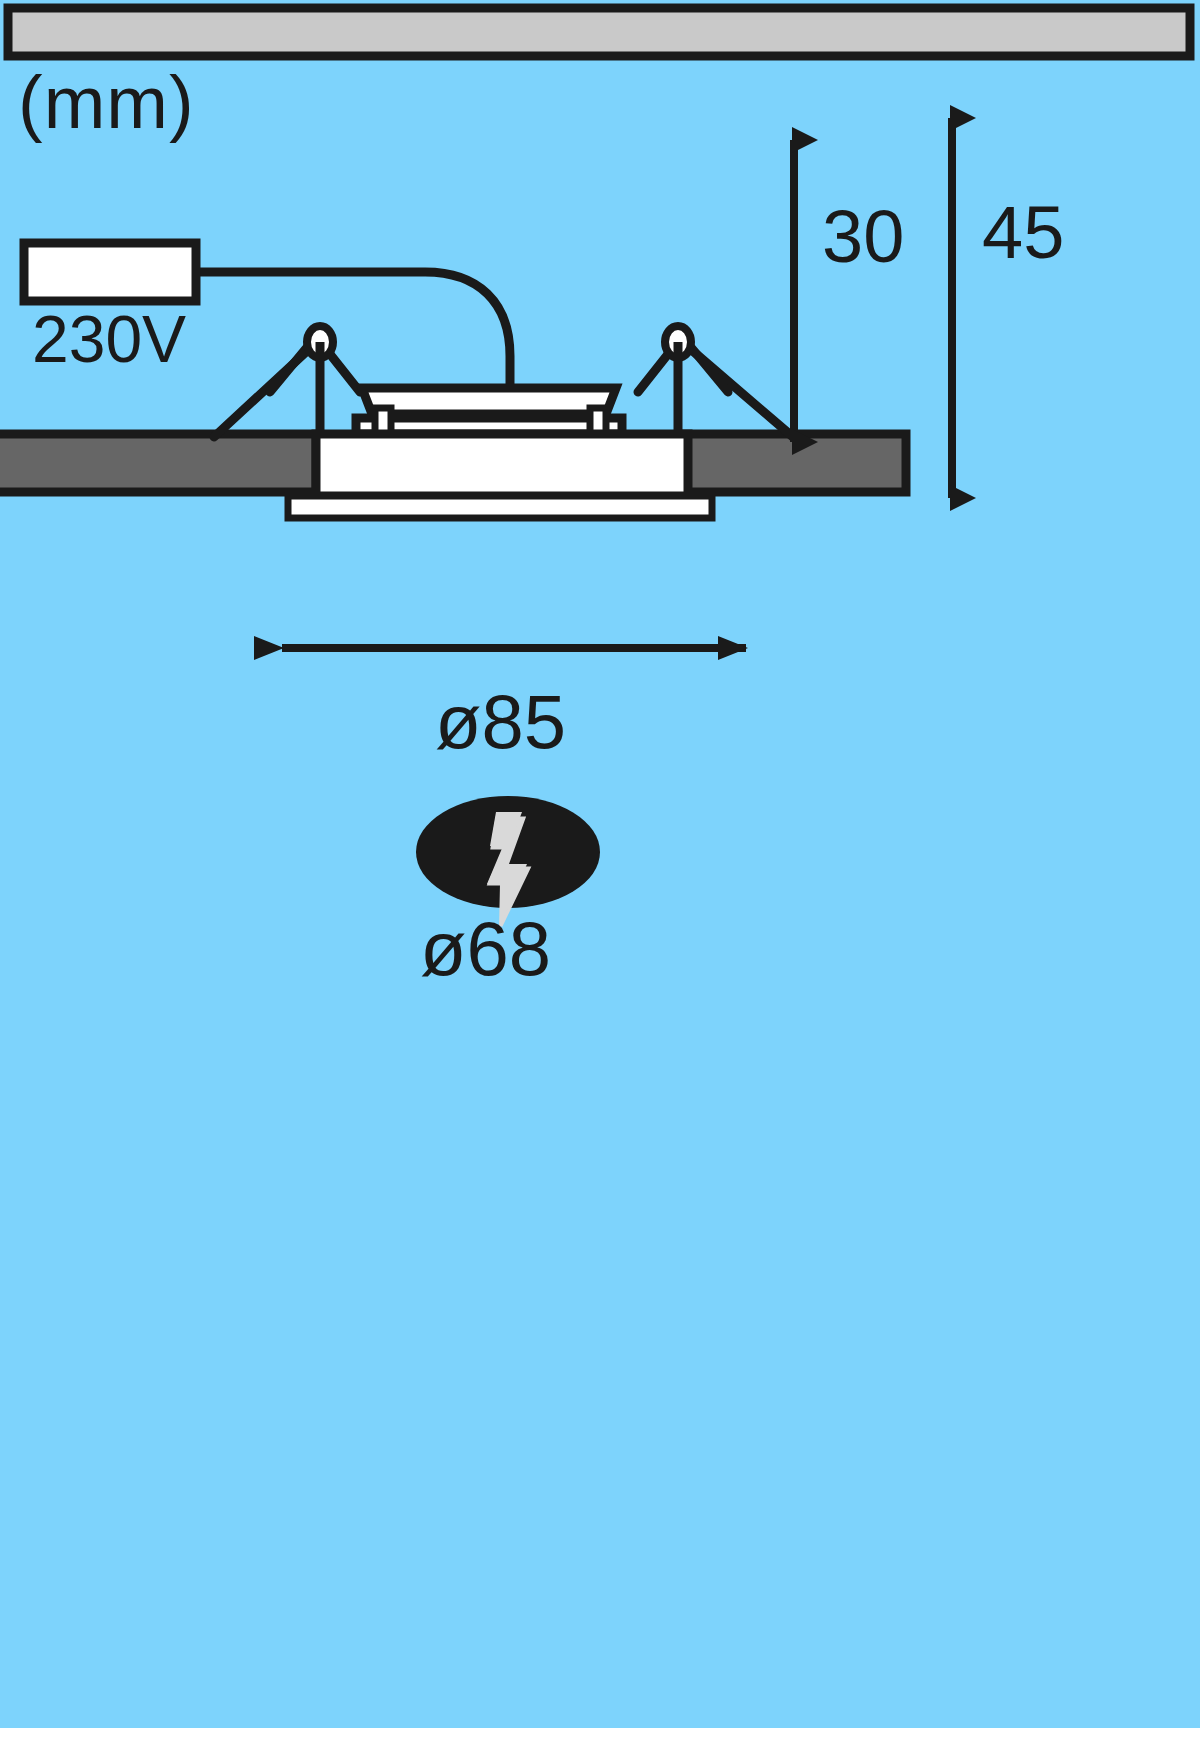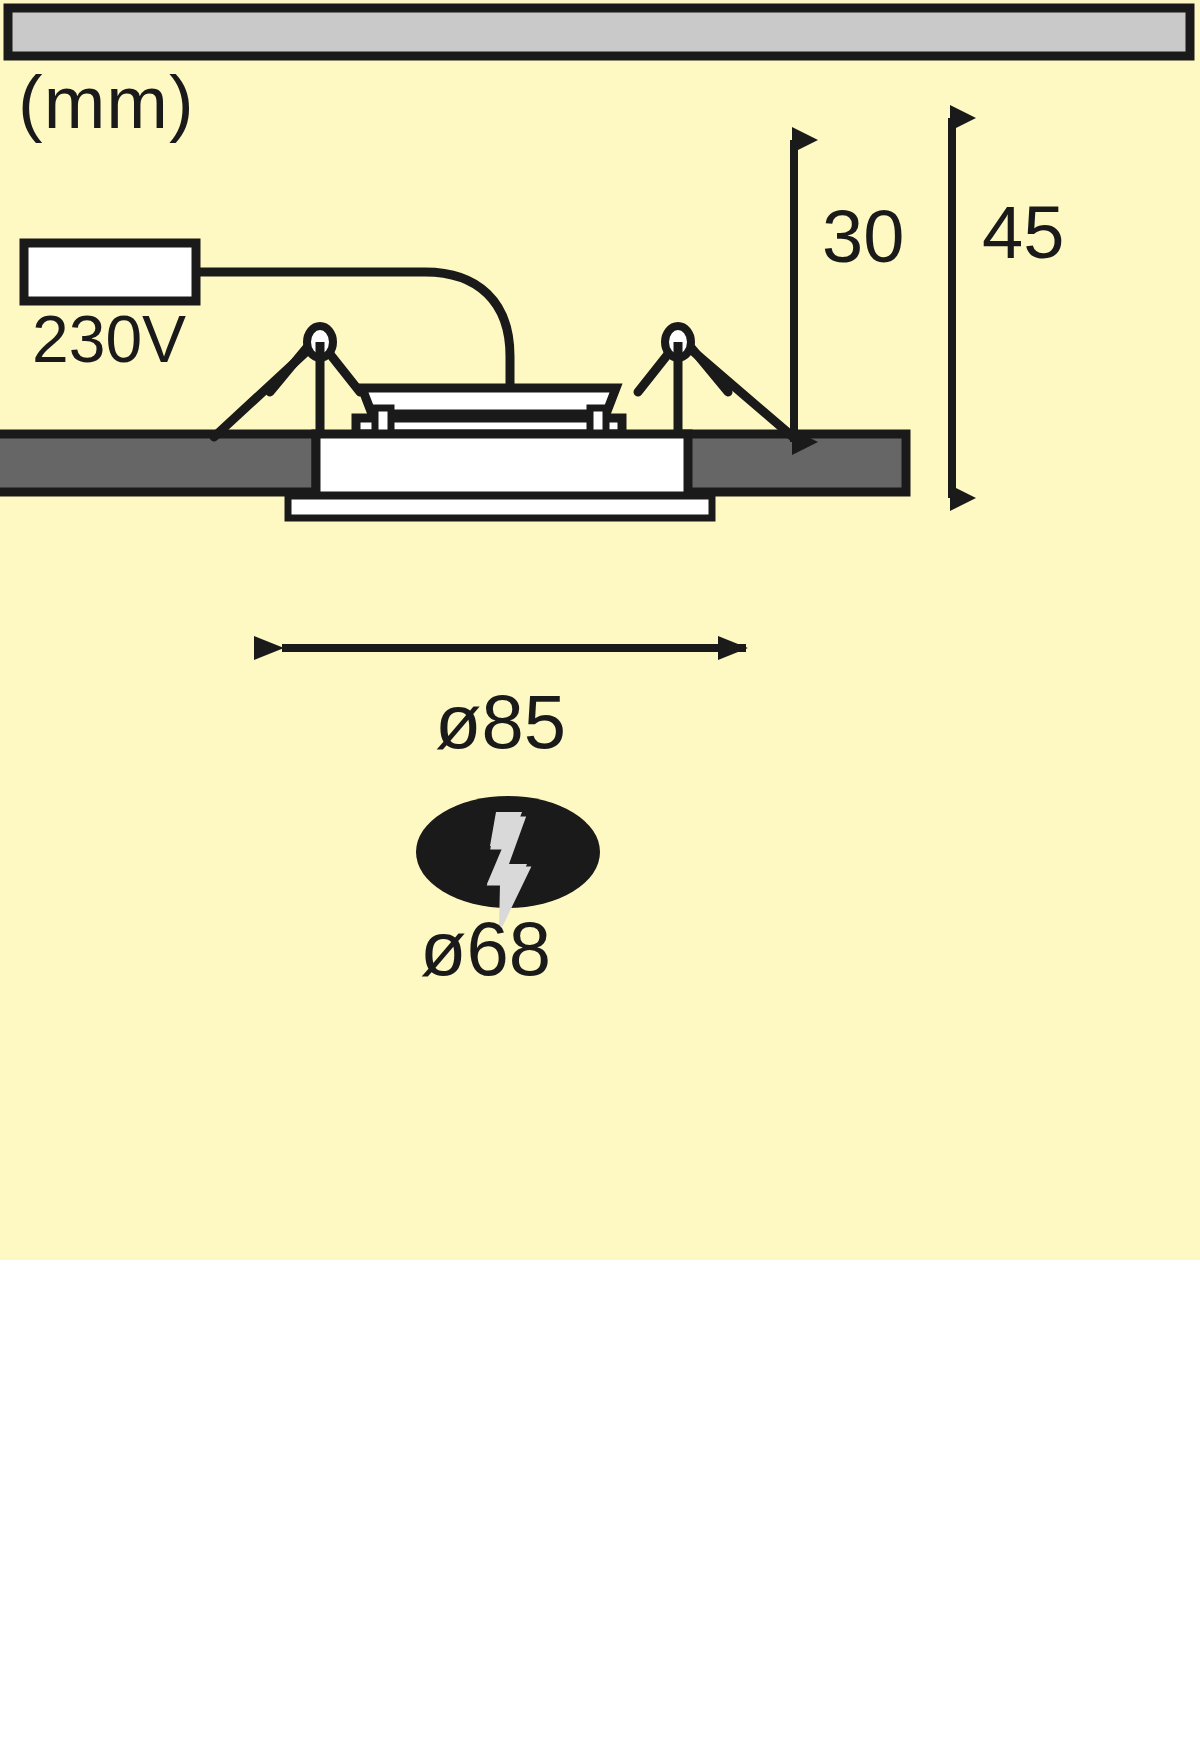--- a/index.html
+++ b/index.html
@@ -6,22 +6,22 @@
     margin: 0;
     padding: 0;
     background: #ffffff;
   }
   body {
     font-family: "Liberation Sans", sans-serif;
   }
   #canvas {
     position: relative;
     width: 1200px;
-    height: 1260px;
-    background: #fef9c3;
+    height: 1728px;
+    background: #7dd3fc;
     overflow: hidden;
   }
   #canvas svg {
     position: absolute;
     top: 0;
     left: 0;
   }
   .dim-text {
     font-family: "Liberation Sans", sans-serif;
     font-weight: 400;

